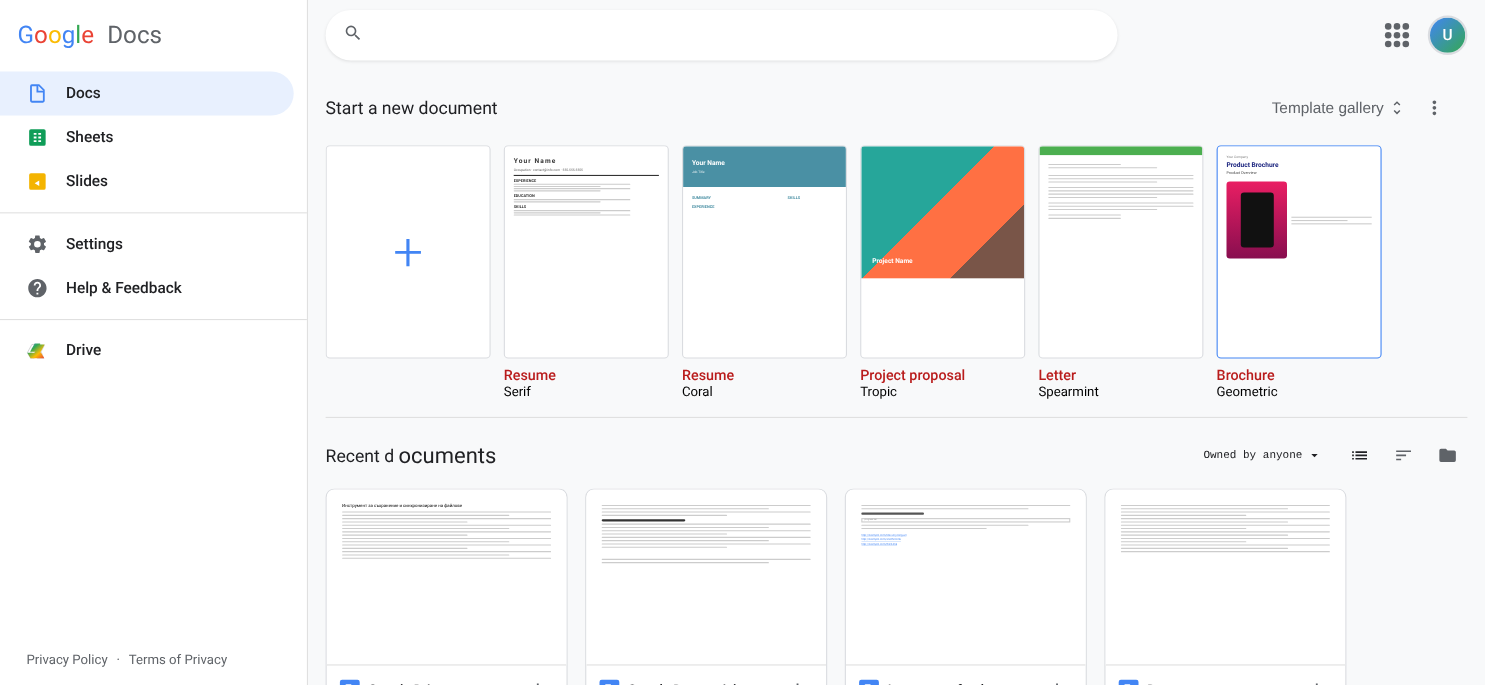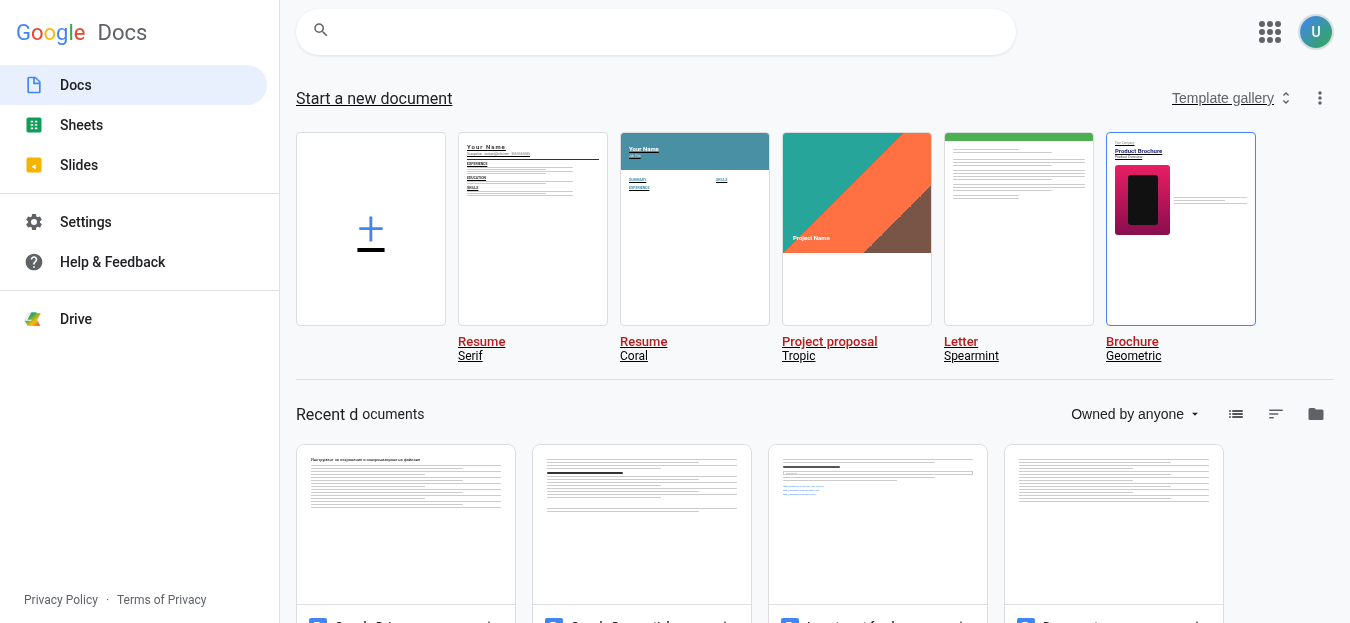--- a/index.html
+++ b/index.html
@@ -109,21 +109,21 @@
     .search-icon-wrap { color: #5f6368; font-size: 18px; }
     .topbar-right { display: flex; align-items: center; gap: 8px; margin-left: auto; }
     .grid-icon {
       width: 40px; height: 40px;
       display: flex; align-items: center; justify-content: center;
       cursor: pointer; border-radius: 50%;
       color: #5f6368; font-size: 20px;
     }
 
     
-    .section { padding: 0 12px 0 16px; text-decoration: underline; }
+    .section { padding: 0 28px 0 16px; }
     .section-header {
       display: flex;
       align-items: center;
       justify-content: space-between;
       margin-bottom: 16px;
       padding-top: 16px;
     }
     .section-title { font-size: 16px; color: #202124; font-weight: 400; }
     .section-actions { display: flex; align-items: center; gap: 8px; }
     .template-gallery-btn {
@@ -207,37 +207,38 @@
     
     .section-divider { height: 1px; background: #e0e0e0; margin: 0 16px; }
 
     
     .docs-section-header {
       display: flex;
       align-items: center;
       justify-content: space-between;
       padding: 16px 16px 12px;
     }
-    .docs-section-title { font-size: 14px; color: #202124; font-weight: 400; }
+    .docs-section-title { font-size: 20px; color: #202124; font-weight: 400; }
     .docs-filter {
       display: flex;
       align-items: center;
       gap: 8px;
     }
     .filter-btn {
       display: flex;
       align-items: center;
       gap: 4px;
-      font-size: 14px;
+      font-size: 10px;
       color: #202124;
       background: none;
       border: none;
       cursor: pointer;
       padding: 6px 8px;
       border-radius: 4px;
+      font-family: Liberation Mono, monospace;
     }
     .view-toggle {
       display: flex;
       align-items: center;
       gap: 4px;
     }
     .view-btn {
       width: 36px; height: 36px;
       display: flex; align-items: center; justify-content: center;
       cursor: pointer; border-radius: 50%;

